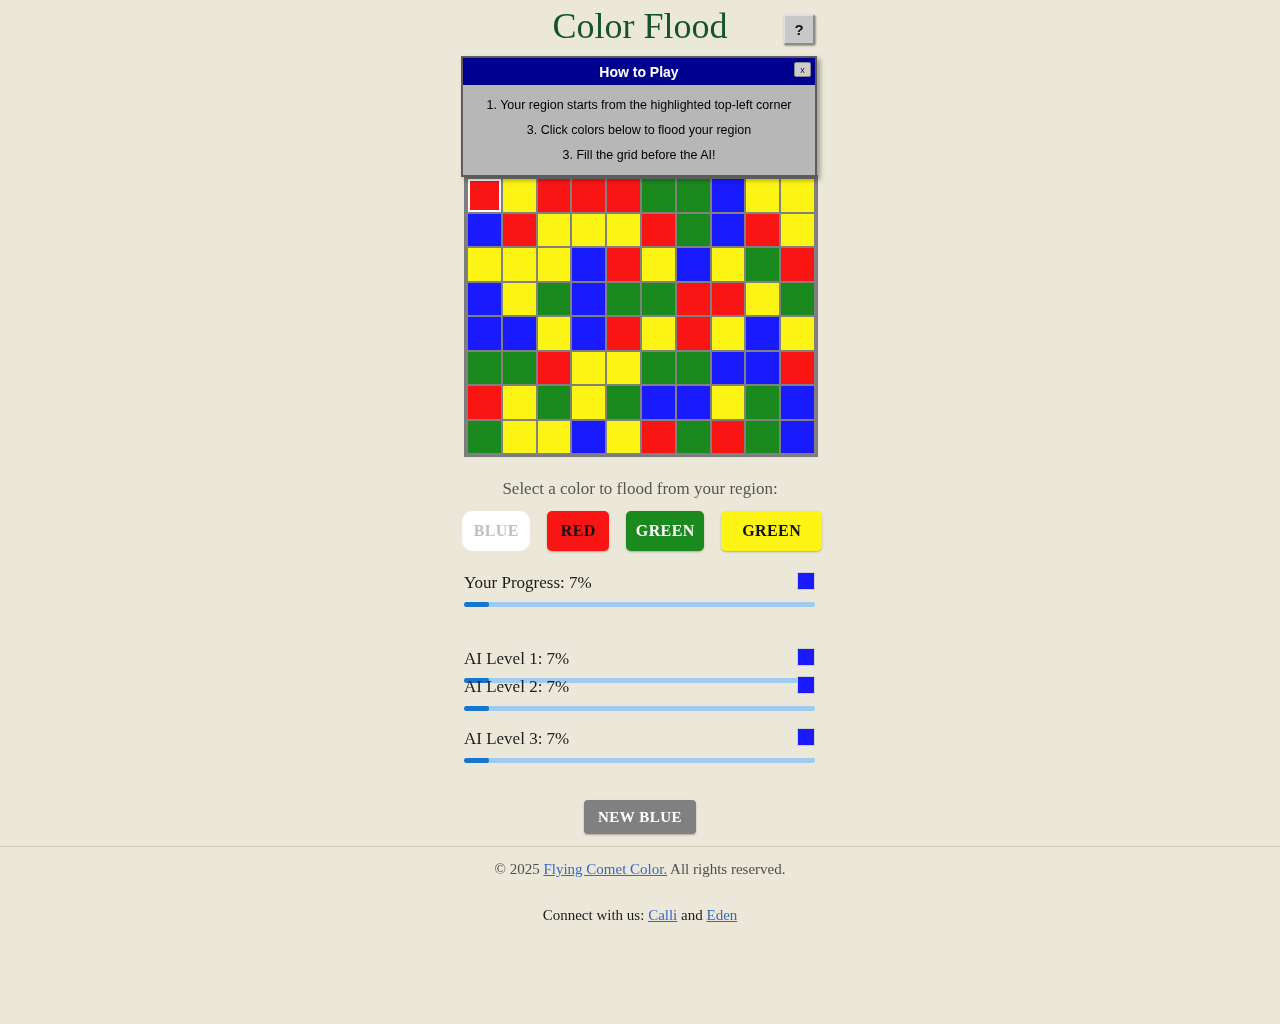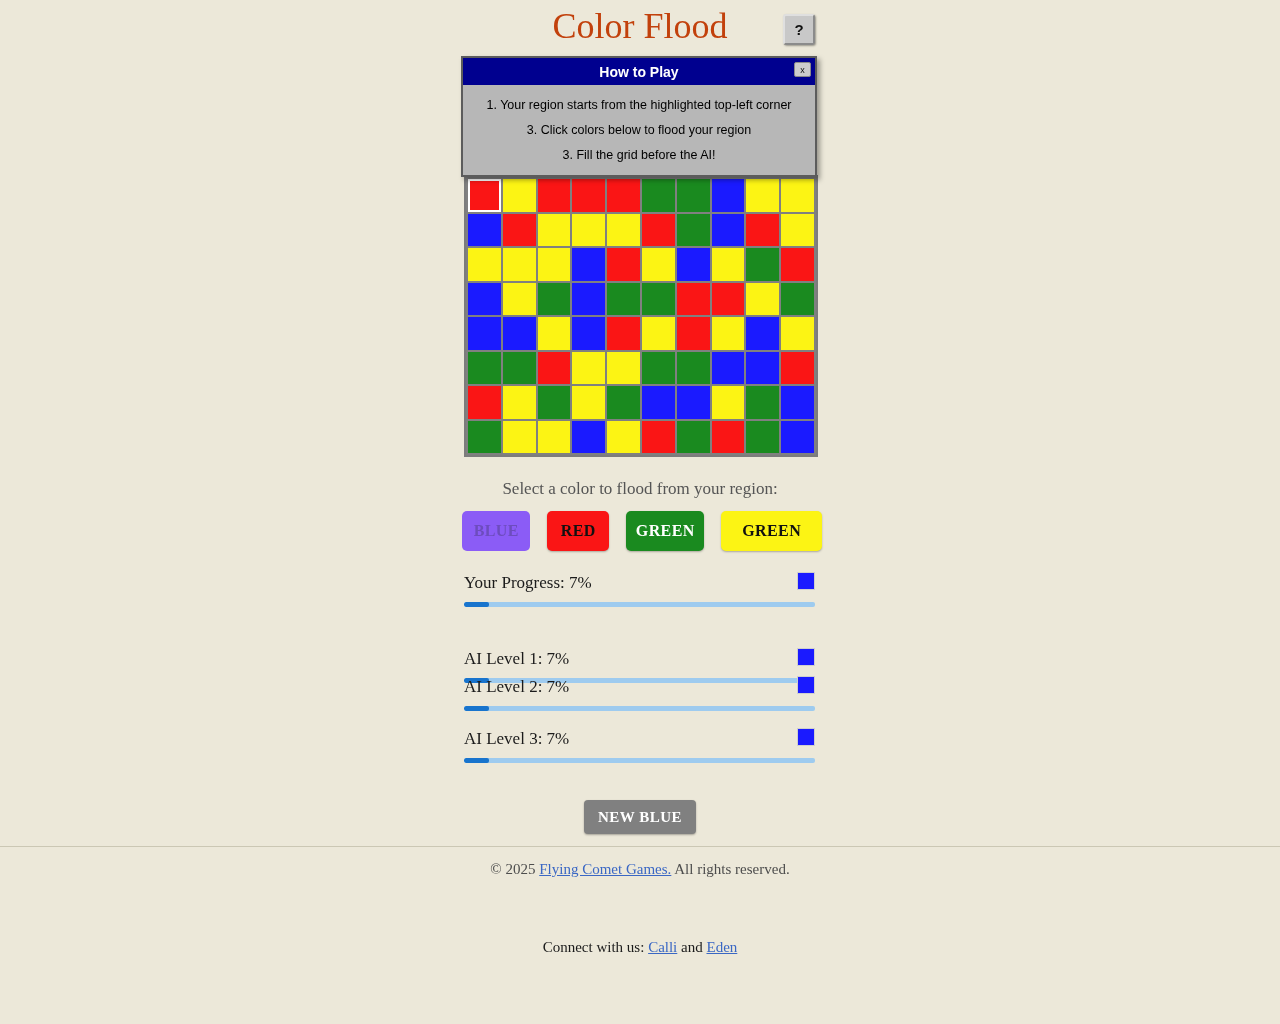--- a/index.html
+++ b/index.html
@@ -20,21 +20,21 @@
   
   .page-title {
     position: absolute;
     top: 0px;
     left: 0;
     width: 1280px;
     text-align: center;
     font-family: "Liberation Serif", serif;
     font-size: 36px;
     font-weight: normal;
-    color: #c2410c;
+    color: #14532d;
     line-height: 46px;
     margin: 0;
     padding-top: 3px;
   }
   .help-button {
     position: absolute;
     top: 14px;
     left: 783px;
     width: 32px;
     height: 31px;
@@ -188,21 +188,21 @@
   }
   .footer-line {
     position: absolute;
     left: 0;
     width: 1280px;
     text-align: center;
     font-family: "Liberation Serif", serif;
     font-size: 15px;
   }
   .footer-line.l1 { top: 861px; color: #4d4d4d; }
-  .footer-line.l2 { top: 939px; color: #1b1b1b; }
+  .footer-line.l2 { top: 907px; color: #1b1b1b; }
   .footer-link {
     color: #3a67c4;
     text-decoration: underline;
     cursor: pointer;
   }
 
   
   .modal {
     position: absolute;
     left: 461px;
@@ -346,21 +346,21 @@
         <div class="cell" style="background: rgb(250, 21, 21);"></div>
         <div class="cell" style="background: rgb(26, 138, 31);"></div>
         <div class="cell" style="background: rgb(250, 21, 21);"></div>
         <div class="cell" style="background: rgb(26, 138, 31);"></div>
         <div class="cell" style="background: rgb(26, 26, 255);"></div>
       </div>
   </div>
 
   <div class="choose-label">Select a color to flood from your region:</div>
   <div class="color-buttons" id="color-buttons">
-      <button class="color-btn w-blue disabled" disabled="" style="background: #8b5cf6; color: rgba(40, 40, 60, 0.3);">BLUE</button>
+      <button class="color-btn w-blue disabled" disabled="" style="background: #ffffff; color: rgba(40, 40, 60, 0.3); border-radius: 11px;">BLUE</button>
       <button class="color-btn w-red" style="background: rgb(250, 21, 21); color: rgb(17, 17, 17);">RED</button>
       <button class="color-btn w-green" style="background: rgb(26, 138, 31); color: rgb(255, 255, 255);">GREEN</button>
       <button class="color-btn w-yellow" style="background: rgb(252, 244, 20); color: rgb(17, 17, 17);">GREEN</button>
     </div>
 
   <div id="progress-container">
       <div class="progress-block" style="top: 572px; position: absolute;">
         <div class="progress-row-label">Your Progress: 7%</div>
         <div class="progress-swatch" style="background: rgb(26, 26, 255);"></div>
         <div class="progress-track" style="top: 30px;">
@@ -387,21 +387,21 @@
         <div class="progress-track" style="top: 30px;">
           <div class="progress-fill" style="width: 7%;"></div>
         </div>
       </div>
     </div>
 
   <button class="new-game-btn">NEW BLUE</button>
 
   <div class="footer-rule"></div>
   <div class="footer-line l1">
-    <span>© 2025 </span><a class="footer-link">Flying Comet Games.</a><span> All rights reserved.</span>
+    <span>© 2025 </span><a class="footer-link">Flying Comet Color.</a><span> All rights reserved.</span>
   </div>
   <div class="footer-line l2">
     <span>Connect with us: </span><a class="footer-link">Calli</a><span> and </span><a class="footer-link">Eden</a>
   </div>
 
   <div class="modal">
     <div class="modal-titlebar">
       <span class="modal-title">How to Play</span>
       <button class="modal-close">x</button>
     </div>

